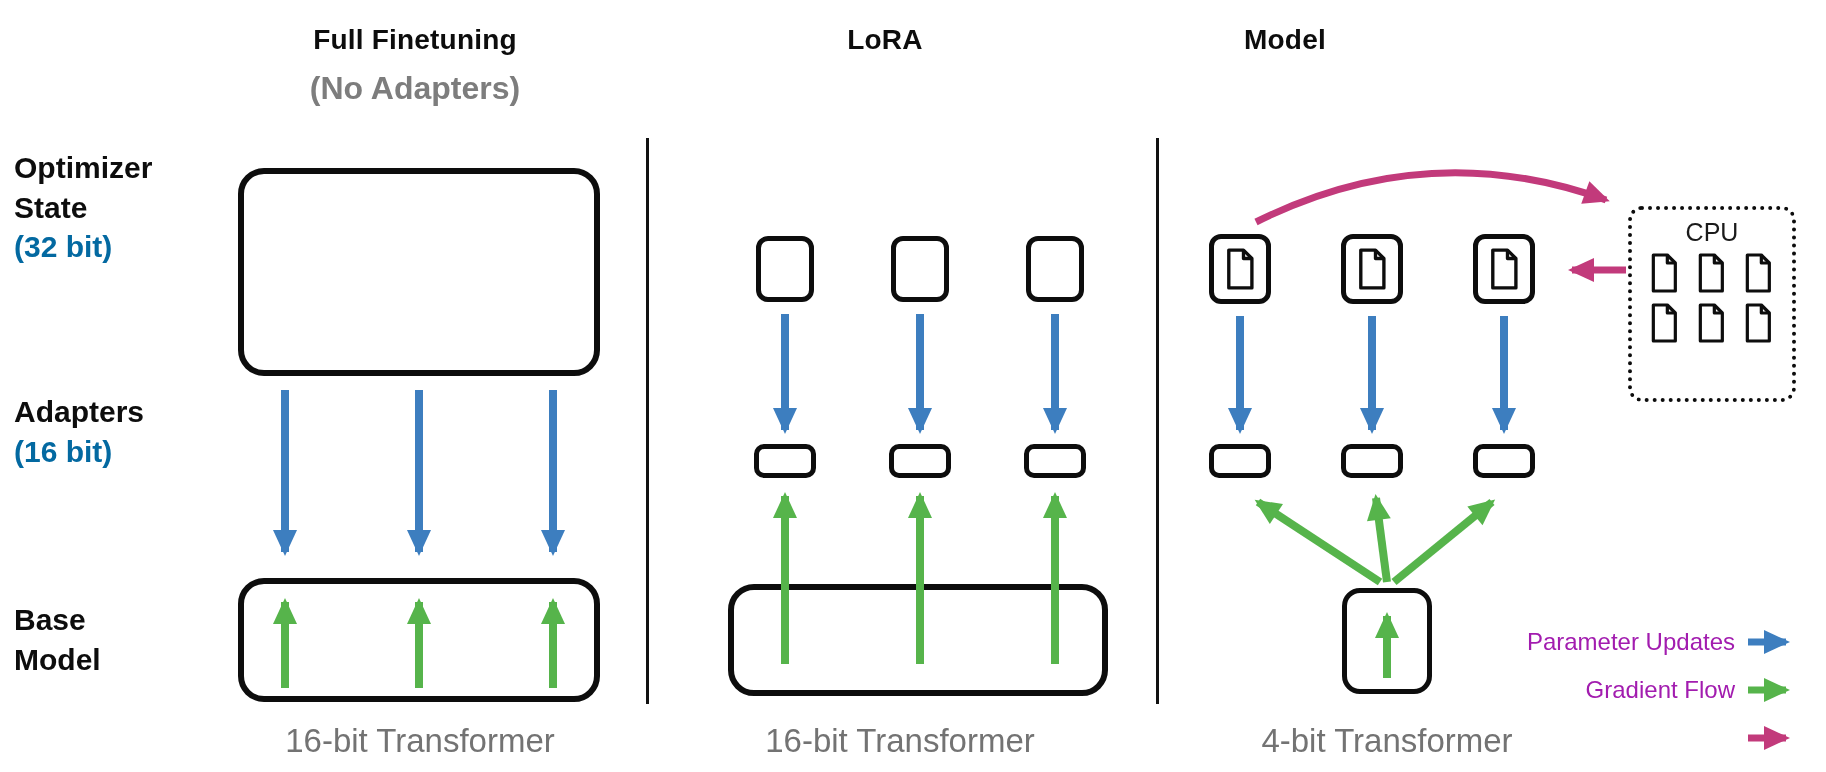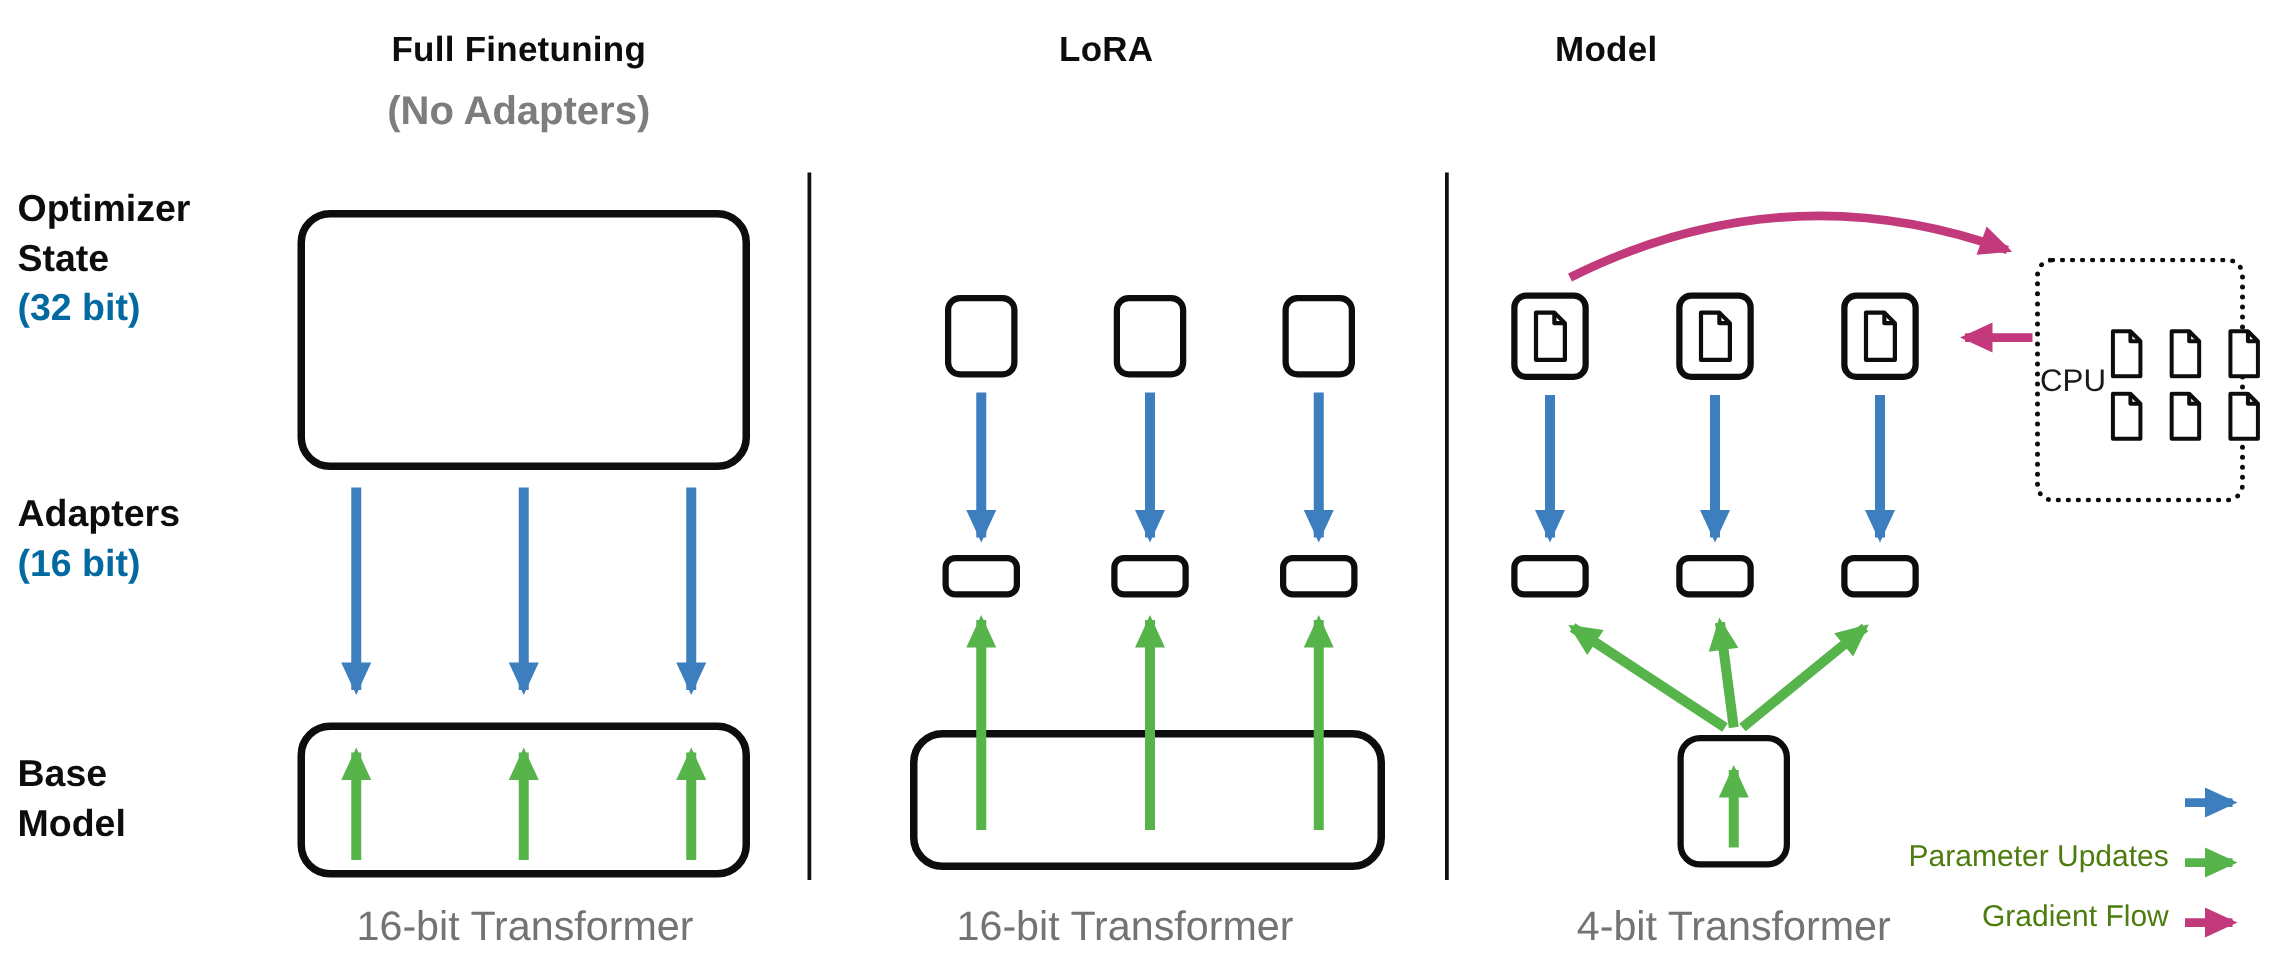--- a/index.html
+++ b/index.html
@@ -8,24 +8,24 @@
   .abs { position:absolute; }
   .col-title { font-size:28px; font-weight:bold; text-align:center; width:400px; color:#0d0d0d; letter-spacing:.2px; }
   .col-subtitle { font-size:32px; font-weight:bold; text-align:center; width:400px; color:#7d7d7d; }
   .row-label { font-size:30px; font-weight:bold; line-height:1.32; color:#0d0d0d; }
   .row-label .gray { color:#0369a1; }
   .divider { width:3px; background:#111; }
   .box { border:6px solid #0d0d0d; border-radius:26px; background:#fff; }
   .small-box { border:5px solid #0d0d0d; border-radius:12px; background:#fff; display:flex; align-items:center; justify-content:center; }
   .adapter { border:5px solid #0d0d0d; border-radius:10px; background:#fff; }
   .caption { font-size:33px; text-align:center; width:400px; color:#737373; }
-  .cpu-box { border:4px dotted #0d0d0d; border-radius:14px; background:#fff; display:flex; flex-direction:row; align-items:center; padding-top:8px; }
+  .cpu-box { border:4px dotted #0d0d0d; border-radius:14px; background:#fff; display:flex; flex-direction:column; align-items:center; padding-top:8px; }
   .cpu-label { font-size:25px; color:#1a1a1a; margin-bottom:6px; }
   .doc-grid { display:grid; grid-template-columns:repeat(3, 34px); gap:10px 13px; justify-content:center; }
-  .legend-label { font-size:24px; color:#4d7c0f; text-align:right; width:280px;margin-top:44px; }
+  .legend-label { font-size:24px; color:#a21caf; text-align:right; width:280px; }
   svg.overlay { position:absolute; left:0; top:0; pointer-events:none; }
 </style>
 </head>
 <body>
 
 <div class="canvas">
 
   <div class="abs col-title" style="left:215px; top:24px;">Full Finetuning</div>
   <div class="abs col-subtitle" style="left:215px; top:70px;">(No Adapters)</div>
   <div class="abs col-title" style="left:685px; top:24px;">LoRA</div>

